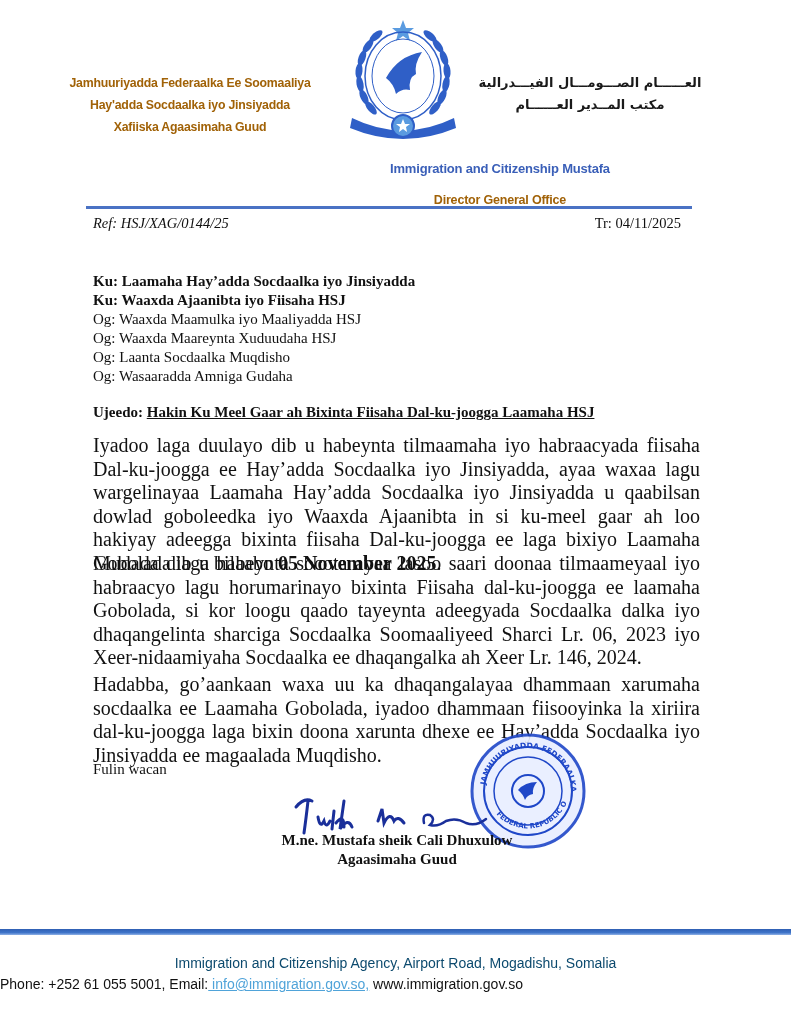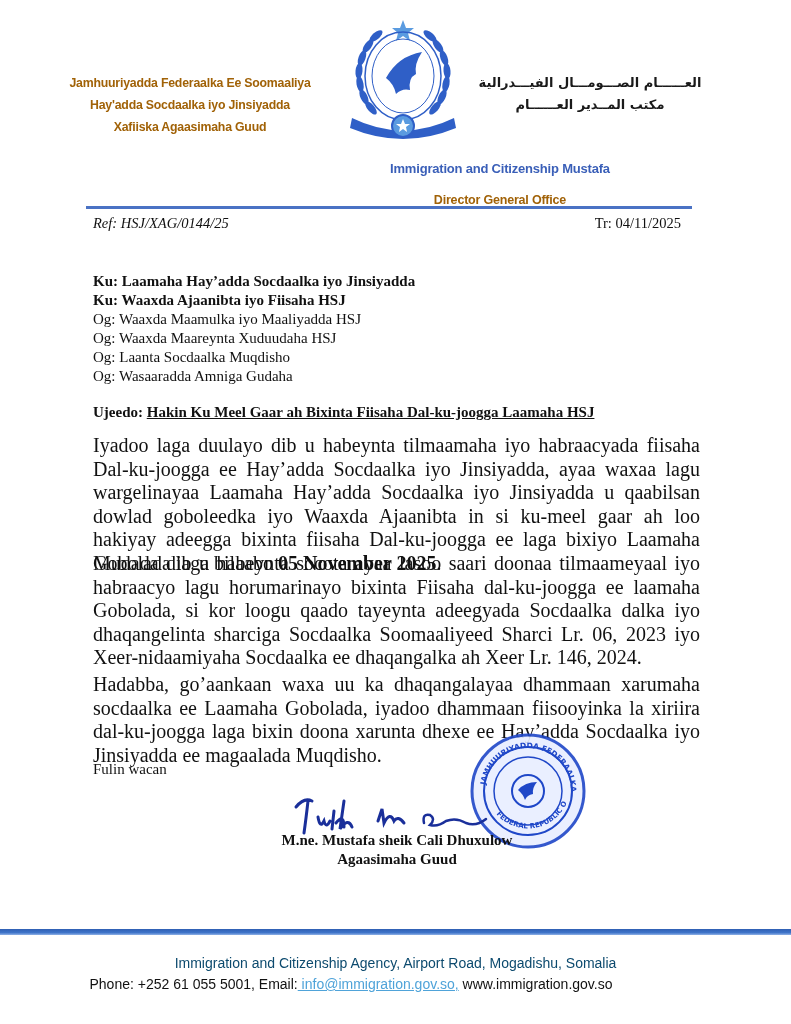--- a/index.html
+++ b/index.html
@@ -46,21 +46,21 @@
   .closing { left: 93px; top: 761px; font-size: 15px; }
   .stamp { left: 469px; top: 732px; width: 118px; height: 118px; }
   .signature { left: 290px; top: 793px; width: 200px; height: 50px; }
   .signer { left: 262px; top: 831px; width: 270px; text-align: center; font-weight: bold; font-size: 15px; line-height: 19px; }
   .ftr-line { left: 0; top: 929px; width: 791px; height: 6px; background: linear-gradient(#2f5fb3, #3f74c9 60%, #8fb1e6); }
   .ftr1 {
     left: 0; top: 955px; width: 791px; text-align: center;
     font-family: "Liberation Sans", "DejaVu Sans", sans-serif; font-size: 14px; color: #0c4a6e;
   }
   .ftr2 {
-    left: 0; top: 976px; width: 702px; text-align: center;
+    left: 0; top: 976px; width: 702px; text-align: left;
     font-family: "Liberation Sans", "DejaVu Sans", sans-serif; font-size: 14px; color: #111;
   }
   .ftr2 a { color: #4fa3d9; text-decoration: underline; }
 </style>
 </head>
 <body>
 
 <div class="abs hdr-left">
   <div>Jamhuuriyadda Federaalka Ee Soomaaliya</div>
   <div>Hay'adda Socdaalka iyo Jinsiyadda</div>

